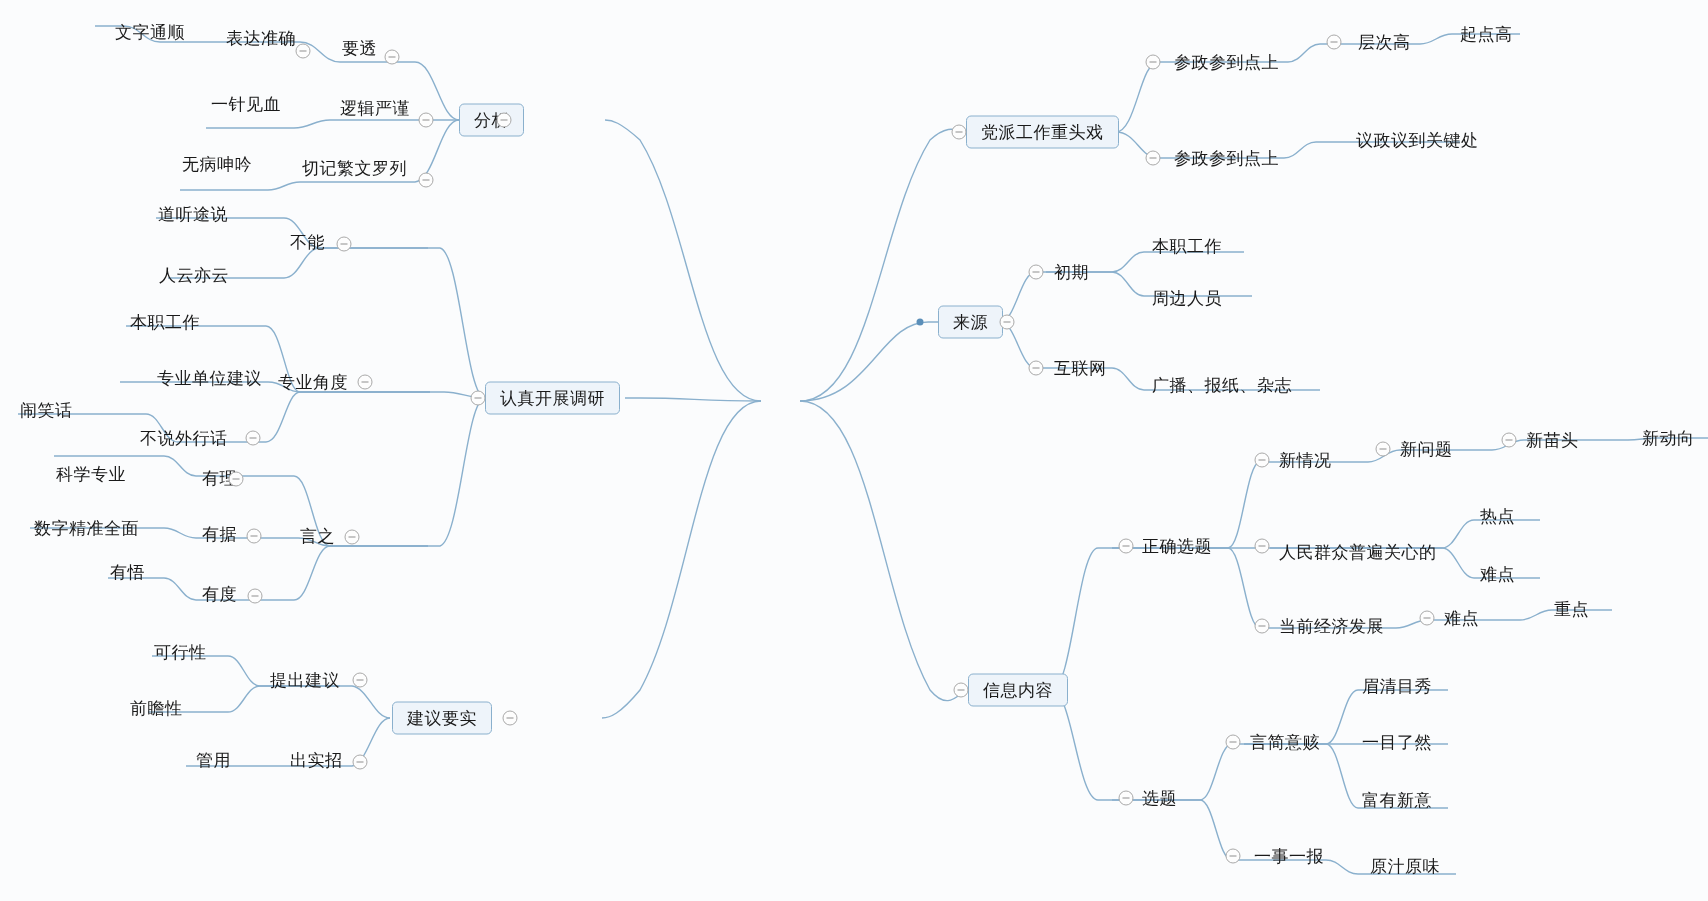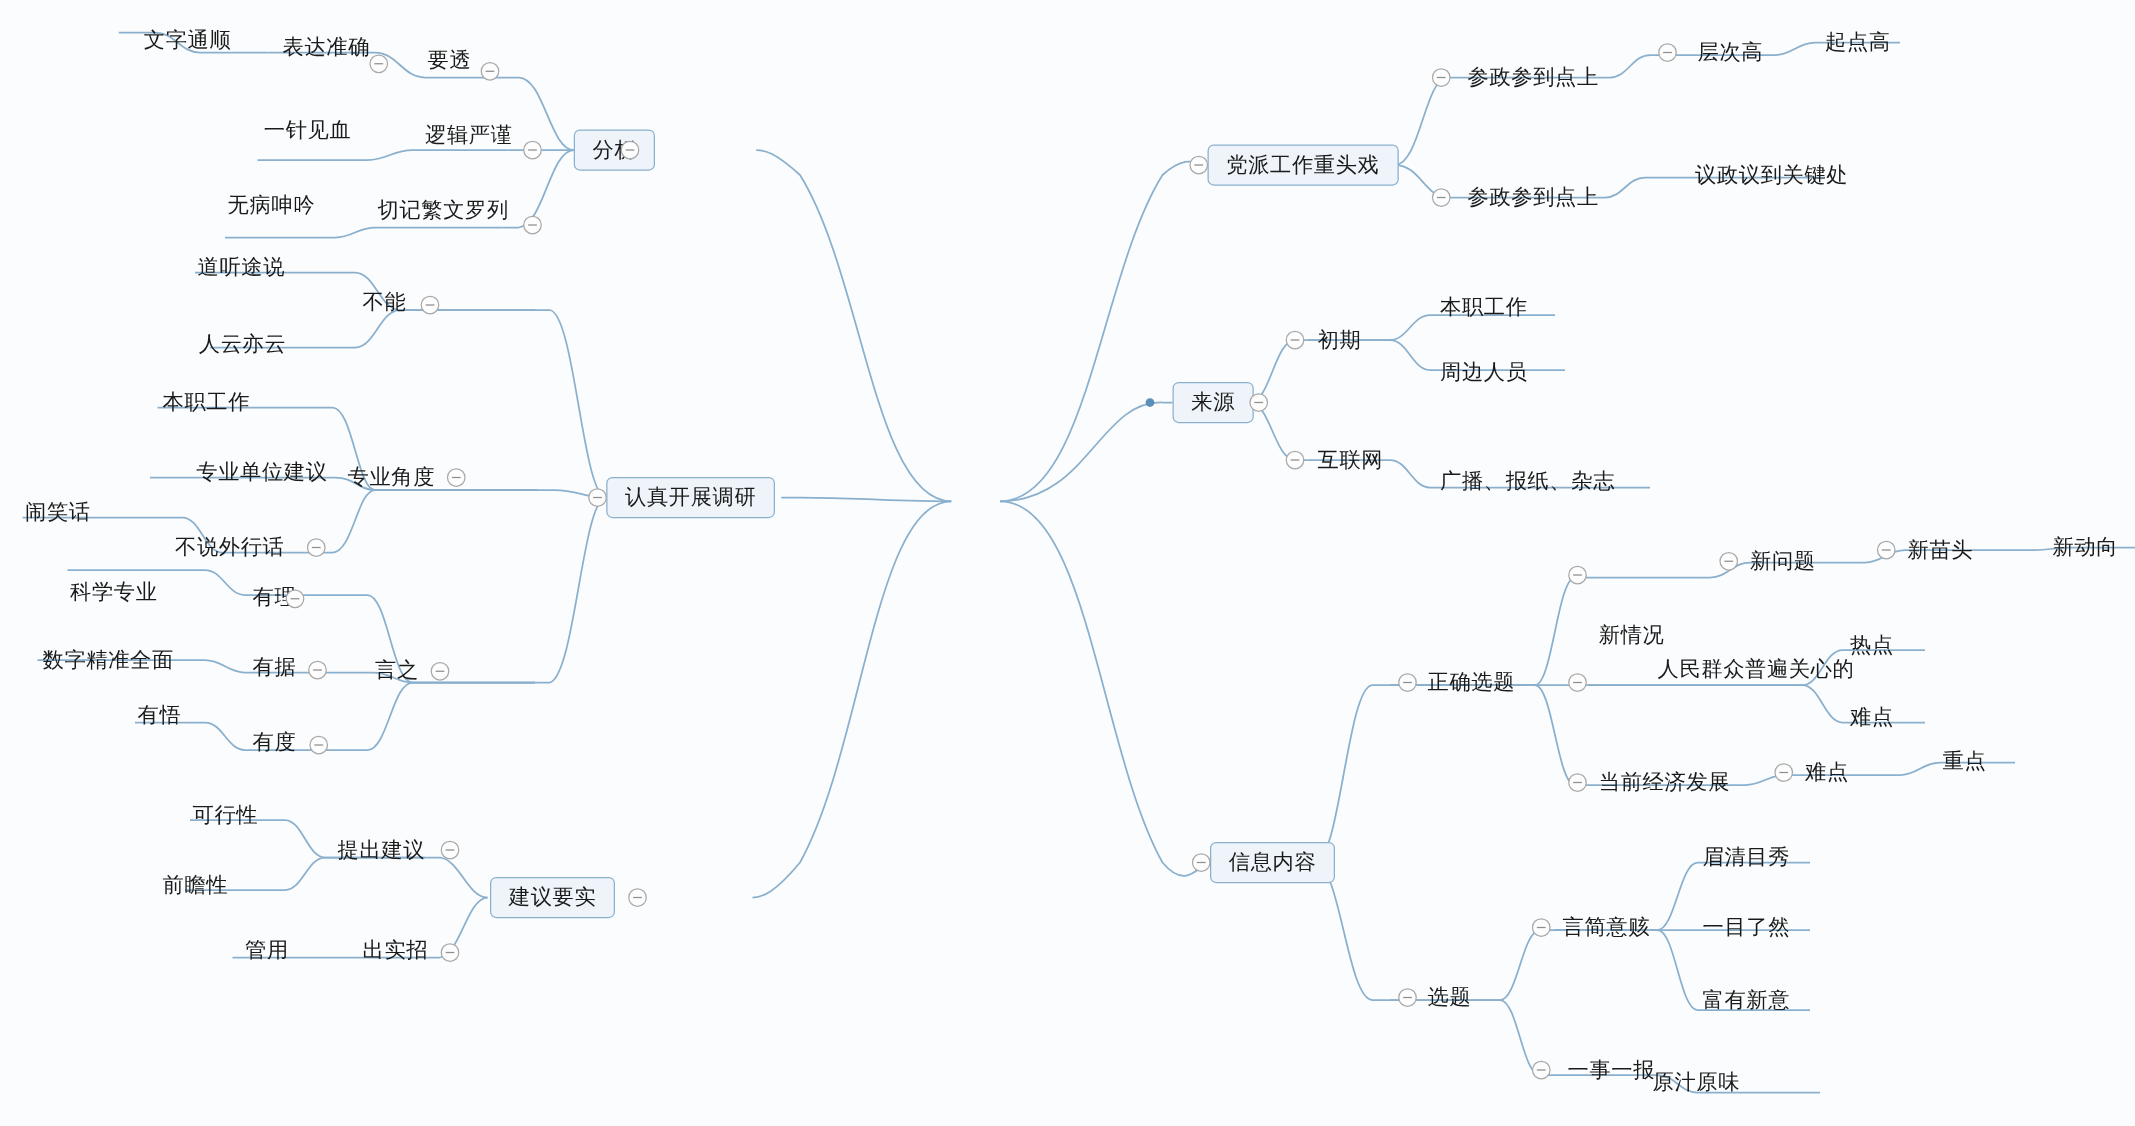--- a/index.html
+++ b/index.html
@@ -357,40 +357,40 @@
   <div class="node boxed" style="left:968px;top:690px;">
     <span class="lbl">信息内容</span>
   </div>
   <div class="toggle" style="left:961px;top:690px;"></div>
 
   <div class="node plain" style="left:1140px;top:546px;">
     <span class="lbl">正确选题</span>
   </div>
   <div class="toggle" style="left:1126px;top:546px;"></div>
 
-  <div class="node plain" style="left:1277px;top:460px;margin-top:48px;">
+  <div class="node plain" style="left:1277px;top:460px;">
     <span class="lbl">新情况</span>
   </div>
   <div class="toggle" style="left:1262px;top:460px;"></div>
 
   <div class="node plain" style="left:1398px;top:449px;">
     <span class="lbl">新问题</span>
   </div>
   <div class="toggle" style="left:1383px;top:449px;"></div>
 
   <div class="node plain" style="left:1524px;top:440px;">
     <span class="lbl">新苗头</span>
   </div>
   <div class="toggle" style="left:1509px;top:440px;"></div>
 
   <div class="node plain" style="left:1640px;top:438px;">
     <span class="lbl">新动向</span>
   </div>
 
-  <div class="node plain" style="left:1277px;top:535px;margin-left:47px;">
+  <div class="node plain" style="left:1277px;top:552px;">
     <span class="lbl">人民群众普遍关心的</span>
   </div>
   <div class="toggle" style="left:1262px;top:546px;"></div>
 
   <div class="node plain" style="left:1478px;top:516px;">
     <span class="lbl">热点</span>
   </div>
   <div class="node plain" style="left:1478px;top:574px;">
     <span class="lbl">难点</span>
   </div>
@@ -427,17 +427,17 @@
   </div>
   <div class="node plain" style="left:1360px;top:800px;">
     <span class="lbl">富有新意</span>
   </div>
 
   <div class="node plain" style="left:1252px;top:856px;">
     <span class="lbl">一事一报</span>
   </div>
   <div class="toggle" style="left:1233px;top:856px;"></div>
 
-  <div class="node plain" style="left:1320px;top:866px;">
+  <div class="node plain" style="left:1368px;top:866px;">
     <span class="lbl">原汁原味</span>
   </div>
 
 </div>
 
 </body></html>

